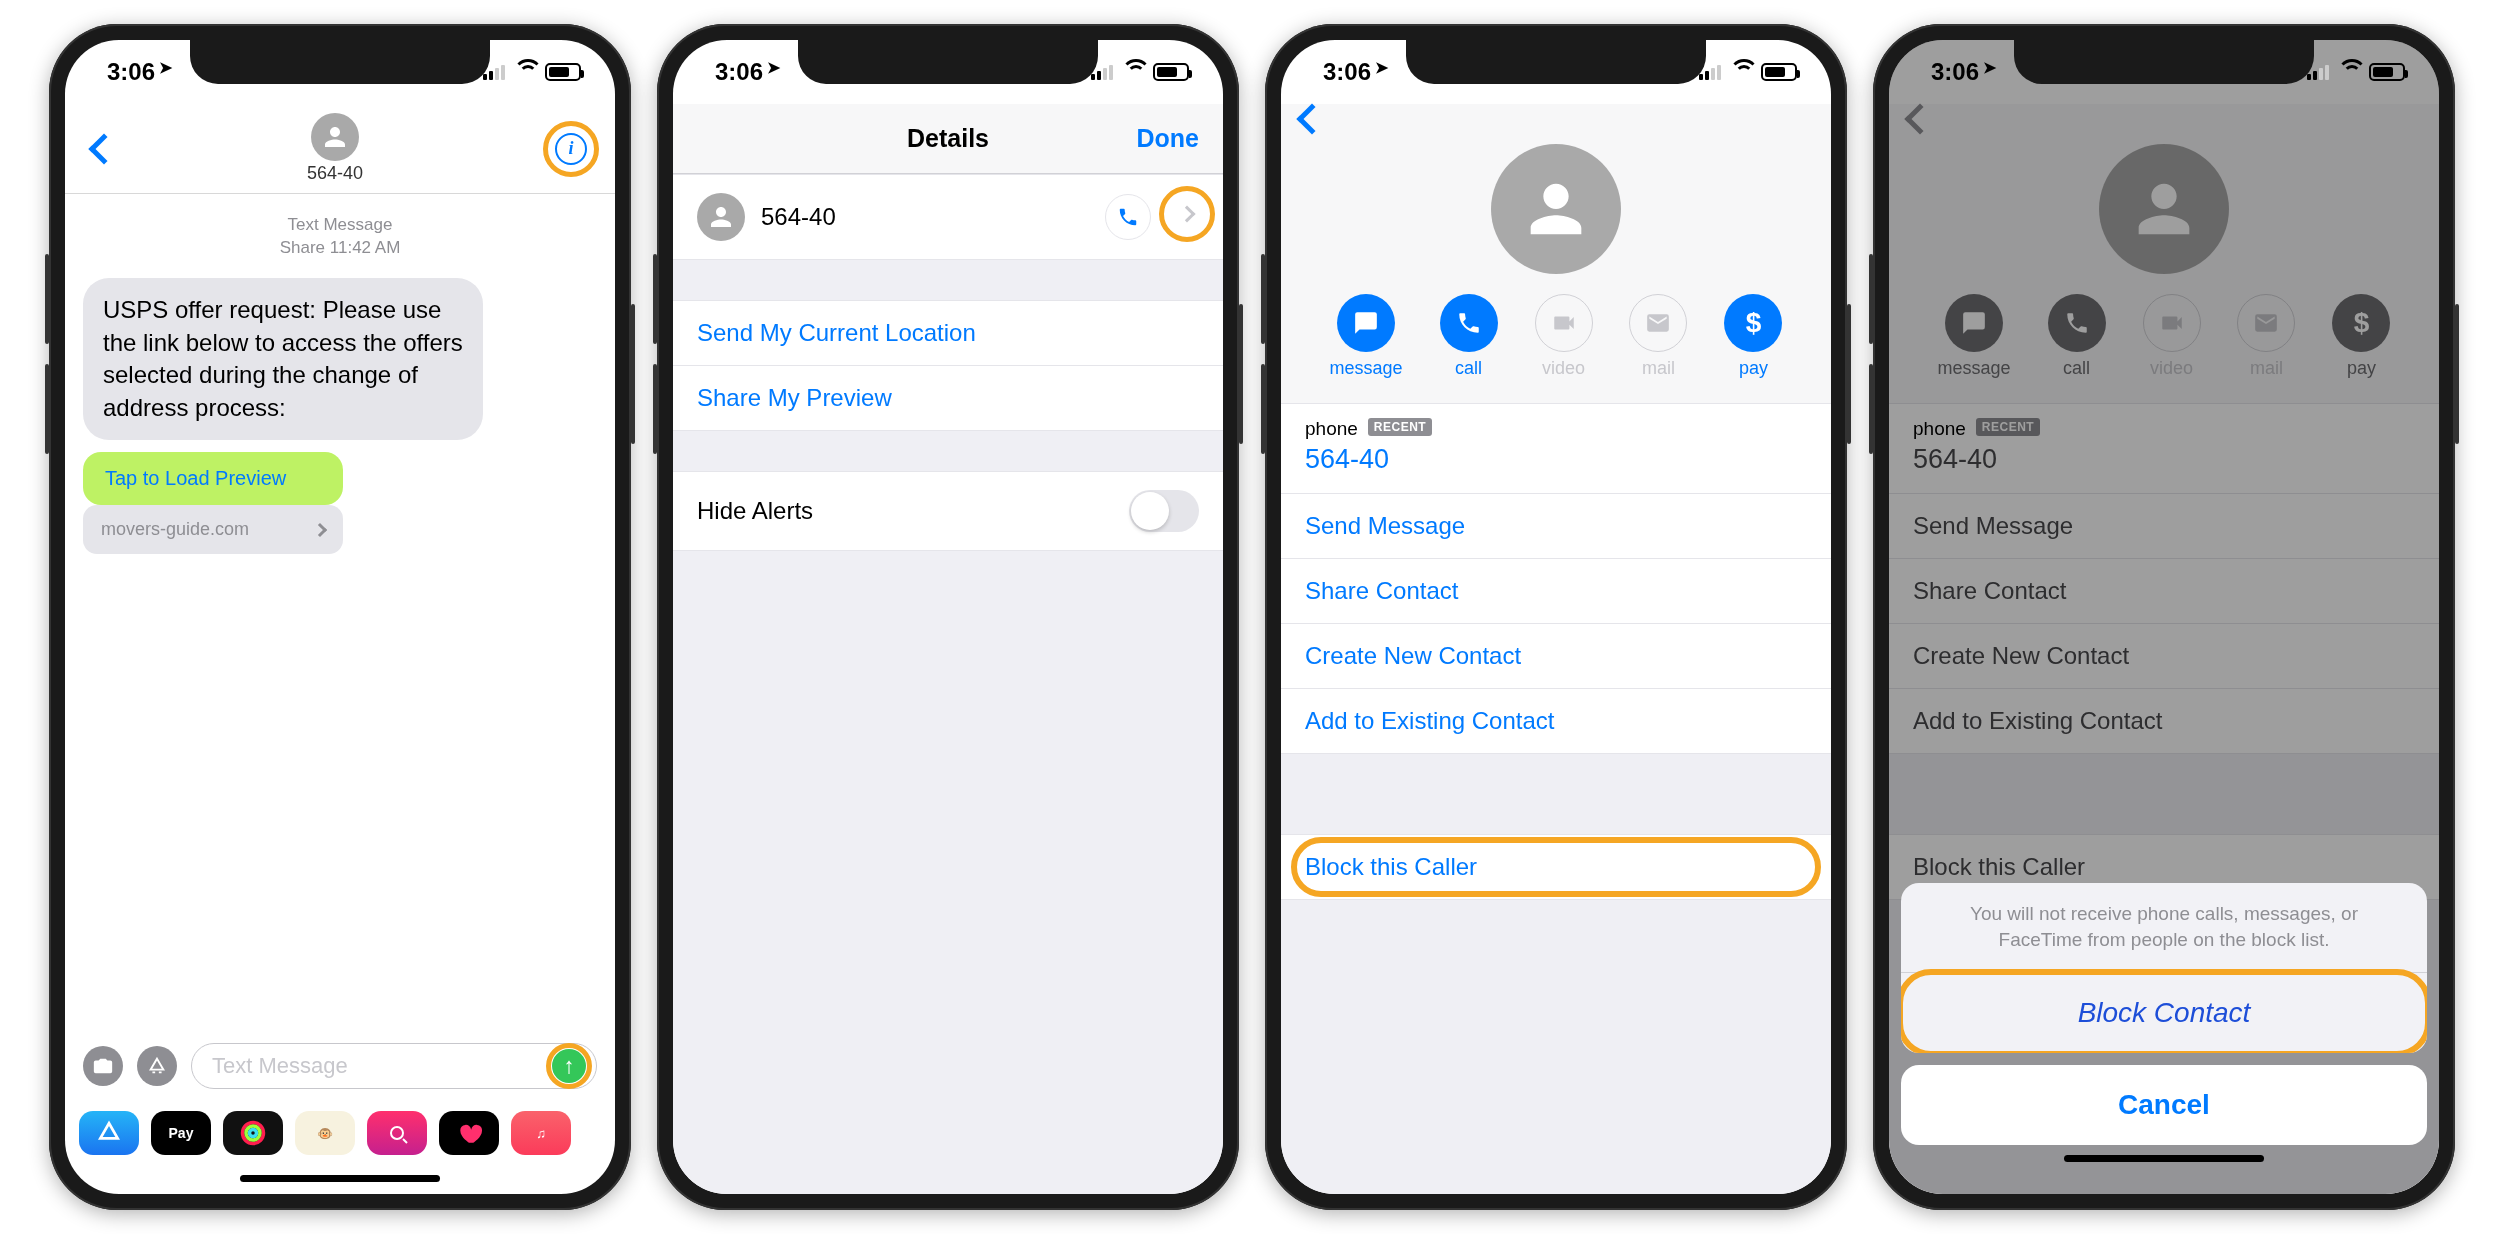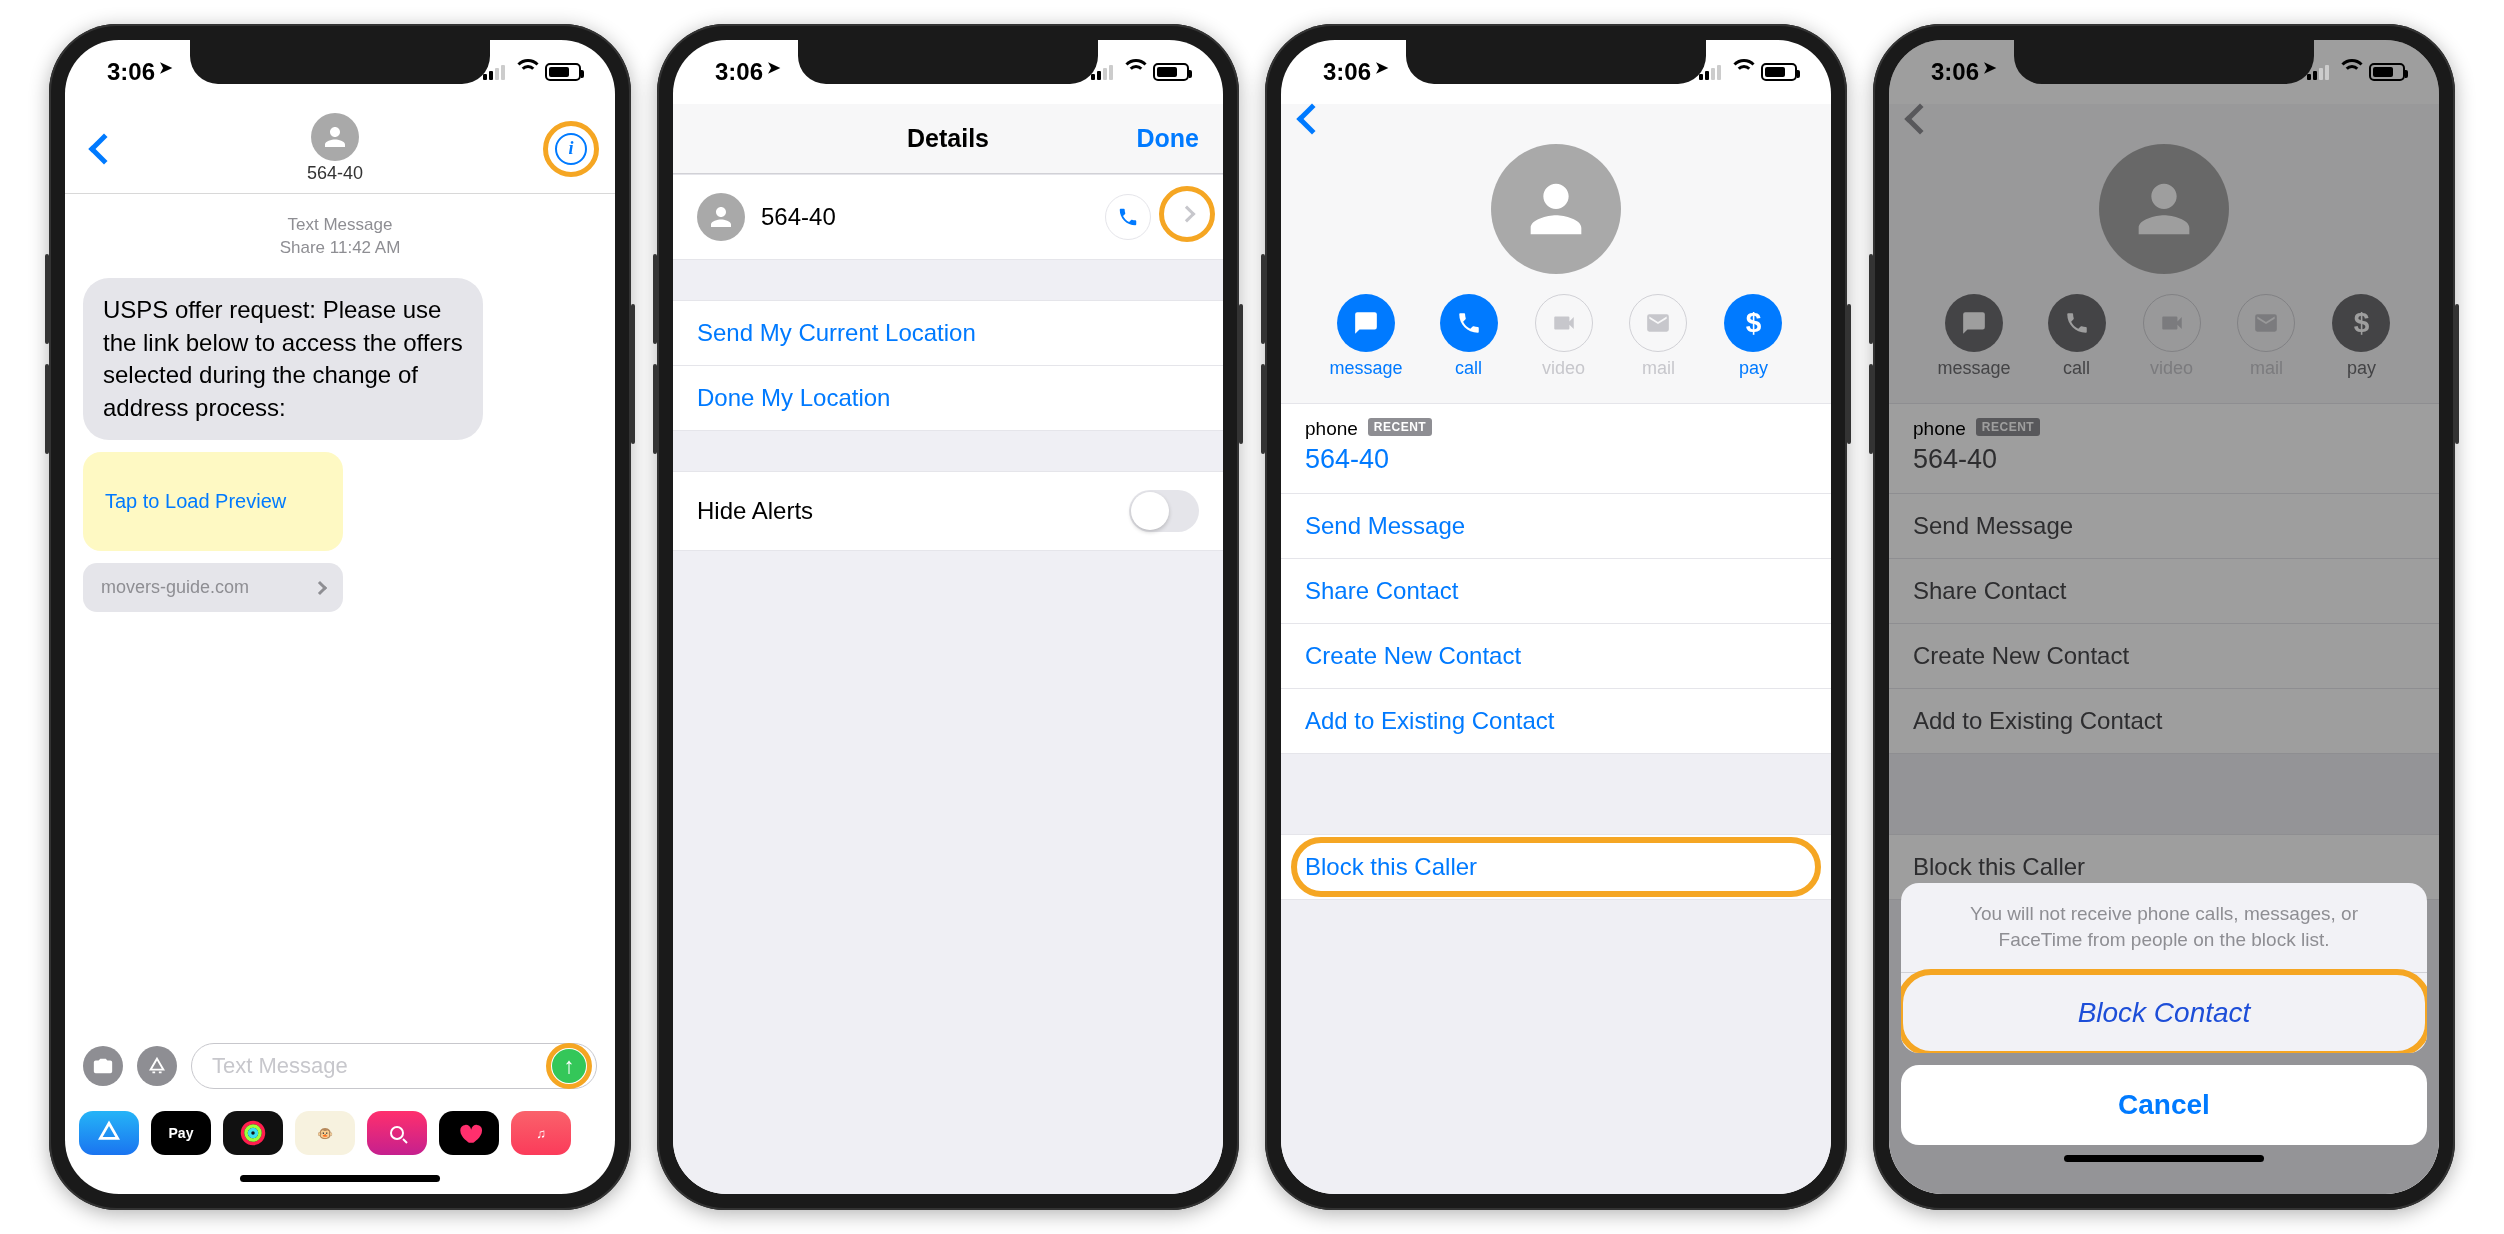--- a/index.html
+++ b/index.html
@@ -62,21 +62,21 @@
 .s1-name { font-size: 18px; color: #333; }
 .info-btn-wrap { position: relative; }
 .info-btn { width: 32px; height: 32px; border: 2.5px solid #007aff; border-radius: 50%; display:flex; align-items:center; justify-content:center; color:#007aff; font-size: 18px; font-weight: 700; font-family: Georgia, serif; font-style: italic; }
 .circle-orange { position: absolute; border: 5px solid #f5a623; border-radius: 50%; pointer-events:none; }
 .c1 { width: 56px; height: 56px; top: -12px; left: -12px; }
 
 .s1-body { padding: 20px 18px; }
 .msg-meta { text-align:center; font-size: 17px; color: #8e8e93; margin-bottom: 18px; line-height: 1.35; }
 .msg-meta .time { color: #8e8e93; }
 .bubble { background: #e5e5ea; border-radius: 26px; padding: 16px 20px; font-size: 24px; line-height: 1.36; max-width: 400px; margin-bottom: 12px; }
-.link-prev { background: #fef9c3; border-radius: 18px; padding: 38px 22px; color: #007aff; font-size: 20px; font-weight: 500; max-width: 260px; margin-bottom: 12px; }
+.link-prev { background: #bef264; border-radius: 18px; padding: 15px 22px; color: #007aff; font-size: 20px; font-weight: 500; max-width: 260px; }
 .url-card { background: #e5e5ea; border-radius: 14px; padding: 14px 18px; font-size: 18px; color: #8e8e93; display:flex; align-items:center; justify-content:space-between; max-width: 260px; }
 .url-chev { width: 10px; height: 10px; border-right: 3px solid #8e8e93; border-top: 3px solid #8e8e93; transform: rotate(45deg); }
 
 .s1-bottom { position: absolute; bottom: 0; left: 0; right: 0; }
 .compose { display: flex; align-items: center; gap: 14px; padding: 14px 18px; }
 .big-gray-icon { width: 40px; height: 40px; border-radius: 50%; background: #8e8e93; display:flex; align-items:center; justify-content:center; color:#fff; }
 .compose-input { flex: 1; height: 46px; border: 1.5px solid #c7c7cc; border-radius: 23px; padding: 0 10px 0 20px; display:flex; align-items:center; justify-content:space-between; }
 .compose-input span { color: #c7c7cc; font-size: 22px; }
 .send-btn-wrap { position: relative; width: 34px; height: 34px; }
 .send-btn { width: 34px; height: 34px; border-radius: 50%; background: #34c759; display:flex; align-items:center; justify-content:center; color:#fff; font-size:22px; font-weight:700; }
@@ -299,21 +299,21 @@
               <path d="M6.6 10.8c1.4 2.8 3.8 5.2 6.6 6.6l2.2-2.2c.3-.3.7-.4 1-.2 1.2.4 2.4.6 3.6.6.6 0 1 .4 1 1V20c0 .6-.4 1-1 1C10.6 21 3 13.4 3 4c0-.6.4-1 1-1h3.4c.6 0 1 .4 1 1 0 1.2.2 2.4.6 3.6.1.3 0 .7-.2 1l-2.2 2.2z"></path>
             </svg>
           </div>
     <div class="row-chev-wrap">
       <div class="row-chev"></div>
       <div class="circle-orange c2"></div>
     </div>
   </div>
   <div class="spacer"></div>
   <div class="row link-row row-group-top">Send My Current Location</div>
-  <div class="row link-row">Done My Location</div>
+  <div class="row link-row">Share My Preview</div>
   <div class="spacer"></div>
   <div class="row row-group-top">
     <span>Hide Alerts</span>
     <div class="toggle"></div>
   </div>
 </div>
 </div>
   </div>
 
 <div class="phone s3">

